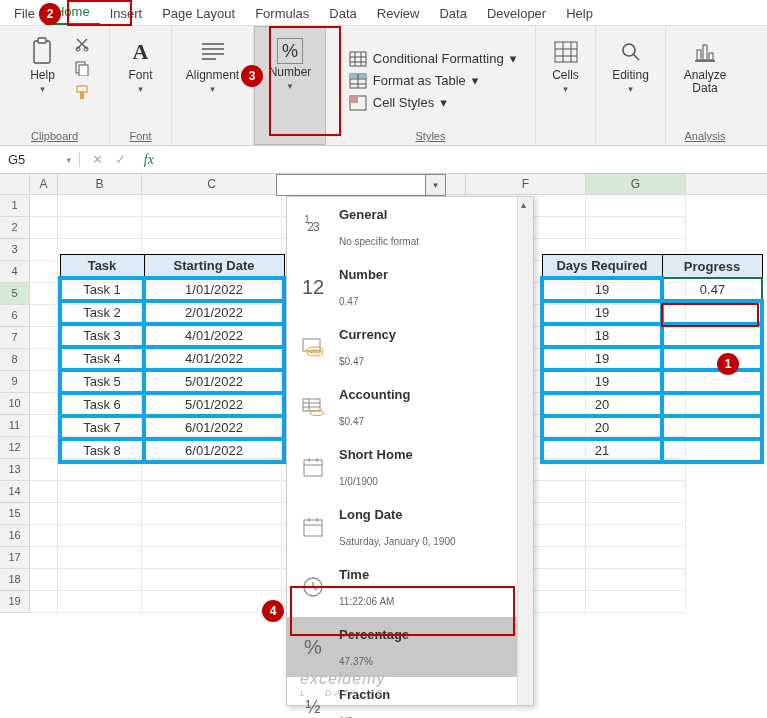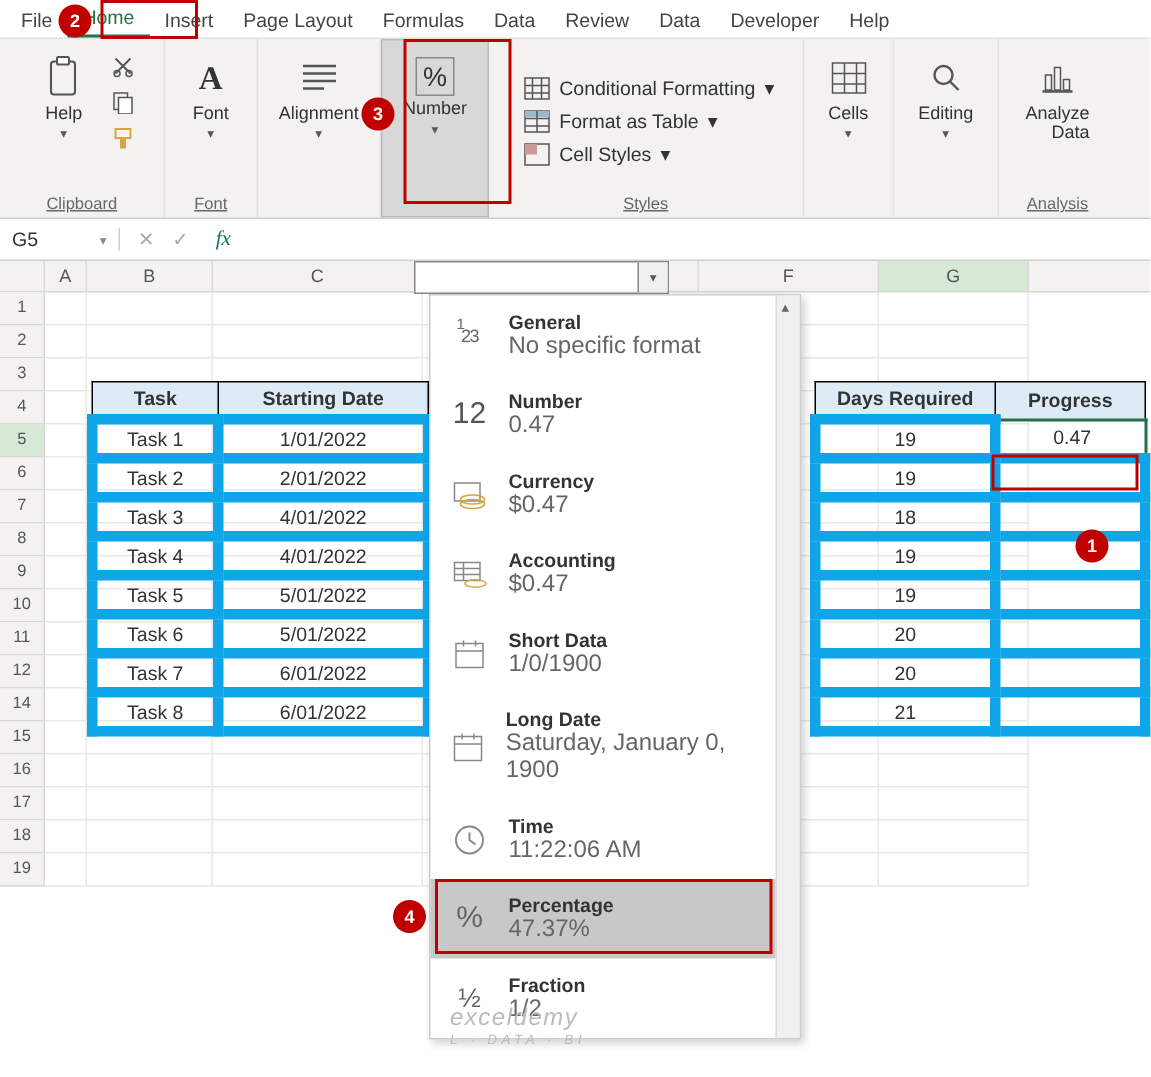--- a/index.html
+++ b/index.html
@@ -33,33 +33,33 @@
 .col-hdrs { display:flex; background:#f3f2f1; border-bottom:1px solid #d8d8d8; }
 .corner { width:30px; height:20px; border-right:1px solid #d8d8d8; background:#f3f2f1; }
 .col-hdr { height:20px; border-right:1px solid #d8d8d8; text-align:center; font-size:12px; line-height:20px; color:#555; }
 .row { display:flex; }
 .row-hdr { width:30px; border-right:1px solid #d8d8d8; border-bottom:1px solid #d8d8d8; background:#f3f2f1; text-align:center; font-size:11px; line-height:20px; color:#555; }
 .cell { height:22px; border-right:1px solid #e8e8e8; border-bottom:1px solid #e8e8e8; padding:0 4px; font-size:12px; display:flex; align-items:center; overflow:hidden; white-space:nowrap; }
 
 
 .xtable { position:absolute; border:1px solid #000; }
 .xth { background:#ddebf7; border:1px solid #000; text-align:center; font-weight:700; padding:3px 4px; font-size:13px; }
-.xtd { border:7px solid #0ea5e9; text-align:center; padding:2px 4px; font-size:13px; height:22px; }
+.xtd { border:4px solid #0ea5e9; text-align:center; padding:2px 4px; font-size:13px; height:22px; }
 
 
 .numsel { position:absolute; left:276px; top:174px; width:170px; height:22px; background:#fff; border:1px solid #888; display:flex; align-items:center; }
 .numsel .arrow { width:20px; height:100%; border-left:1px solid #888; display:flex; align-items:center; justify-content:center; font-size:9px; color:#555; background:#f0f0f0; }
 .numdrop { position:absolute; left:286px; top:196px; width:248px; background:#fff; border:1px solid #ccc; box-shadow:2px 2px 6px rgba(0,0,0,0.2); max-height:510px; }
 .scrollbar { position:absolute; right:0; top:0; width:16px; height:100%; background:#f0f0f0; border-left:1px solid #ddd; }
 .scrollbar::before { content:"▴"; position:absolute; top:2px; left:3px; font-size:10px; color:#666; }
 .numopt { display:flex; align-items:center; padding:10px 22px 10px 12px; gap:12px; cursor:pointer; }
 .numopt.sel { background:#c8c8c8; }
 .numopt .oic { width:28px; font-size:18px; color:#666; display:flex; justify-content:center; }
 .numopt .otxt .t1 { font-size:13px; font-weight:700; color:#333; }
-.numopt .otxt .t2 { font-size:16px; color:#666; }
+.numopt .otxt .t2 { font-size:10px; color:#666;margin-top:14px; }
 
 
 .badge { position:absolute; width:22px; height:22px; background:#c00000; border-radius:50%; color:#fff; font-size:12px; font-weight:700; display:flex; align-items:center; justify-content:center; z-index:200; }
 .redbox { position:absolute; border:2px solid #c00000; z-index:190; pointer-events:none; }
 
 .watermark { position:absolute; left:300px; top:670px; color:#bbb; font-size:16px; font-style:italic; font-family:Georgia,serif; letter-spacing:1px; pointer-events:none; }
 .watermark .sub { font-size:9px; letter-spacing:3px; display:block; }
 
 svg { display:block; }
 </style>
@@ -227,21 +227,21 @@
     <div class="group-controls">
       <div class="rb-btn">
         <span class="ic">
             <svg width="26" height="24">
               <path d="M3 21h20" stroke="#555" stroke-width="1.6"></path>
               <rect x="5" y="10" width="4" height="10" fill="none" stroke="#555"></rect>
               <rect x="11" y="5" width="4" height="15" fill="none" stroke="#555"></rect>
               <rect x="17" y="13" width="4" height="7" fill="none" stroke="#555"></rect>
             </svg>
           </span>
-        <span class="lbl" style="text-align:right">Analyze<br>Data</span>
+        <span class="lbl" style="text-align:center">Analyze<br>Data</span>
       </div>
     </div>
     <div class="group-label">Analysis</div>
   </div>
 </div>
 
 <div class="fbar">
   <div class="namebox">
     <span>G5</span>
     <span style="font-size:9px;color:#888;">▾</span>
@@ -379,20 +379,30 @@
         <div class="row-hdr">12</div>
         <div class="cell" style="width: 28px;"></div>
         <div class="cell" style="width: 84px;"></div>
         <div class="cell" style="width: 140px;"></div>
         <div class="cell" style="width: 92px;"></div>
         <div class="cell" style="width: 92px;"></div>
         <div class="cell" style="width: 120px;"></div>
         <div class="cell" style="width: 100px;"></div>
       </div>
       <div class="row">
+        <div class="row-hdr">13</div>
+        <div class="cell" style="width: 28px;"></div>
+        <div class="cell" style="width: 84px;"></div>
+        <div class="cell" style="width: 140px;"></div>
+        <div class="cell" style="width: 92px;"></div>
+        <div class="cell" style="width: 92px;"></div>
+        <div class="cell" style="width: 120px;"></div>
+        <div class="cell" style="width: 100px;"></div>
+      </div>
+      <div class="row">
         <div class="row-hdr">14</div>
         <div class="cell" style="width: 28px;"></div>
         <div class="cell" style="width: 84px;"></div>
         <div class="cell" style="width: 140px;"></div>
         <div class="cell" style="width: 92px;"></div>
         <div class="cell" style="width: 92px;"></div>
         <div class="cell" style="width: 120px;"></div>
         <div class="cell" style="width: 100px;"></div>
       </div>
       <div class="row">
@@ -587,21 +597,21 @@
         </div>
       </div>
       <div class="numopt">
         <div class="oic">
           <svg width="22" height="22">
             <rect x="2" y="4" width="18" height="16" fill="none" stroke="#888"></rect>
             <path d="M2 9h18M7 2v4M15 2v4" stroke="#888"></path>
           </svg>
         </div>
         <div class="otxt">
-          <div class="t1">Short Data</div>
+          <div class="t1">Short Home</div>
           <div class="t2">1/0/1900</div>
         </div>
       </div>
       <div class="numopt">
         <div class="oic">
           <svg width="22" height="22">
             <rect x="2" y="4" width="18" height="16" fill="none" stroke="#888"></rect>
             <path d="M2 9h18M7 2v4M15 2v4" stroke="#888"></path>
           </svg>
         </div>

